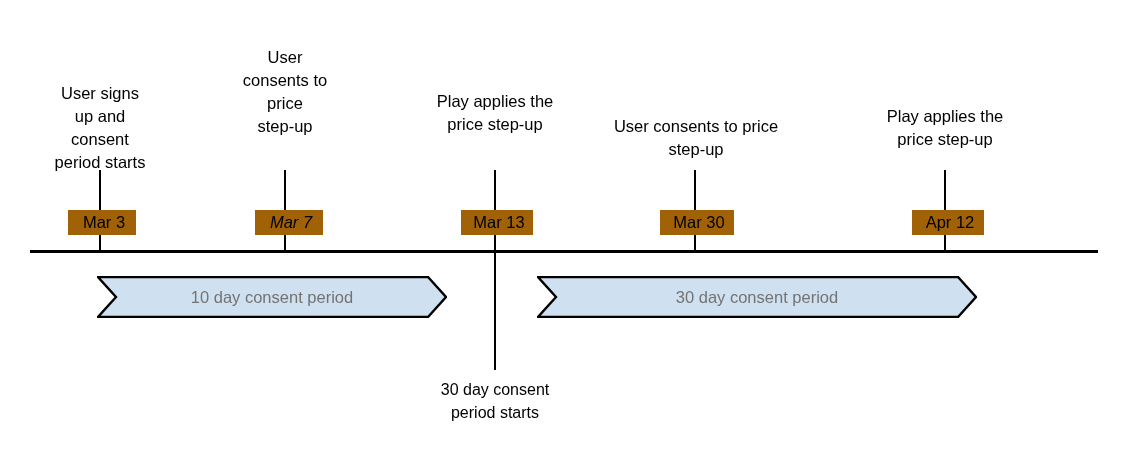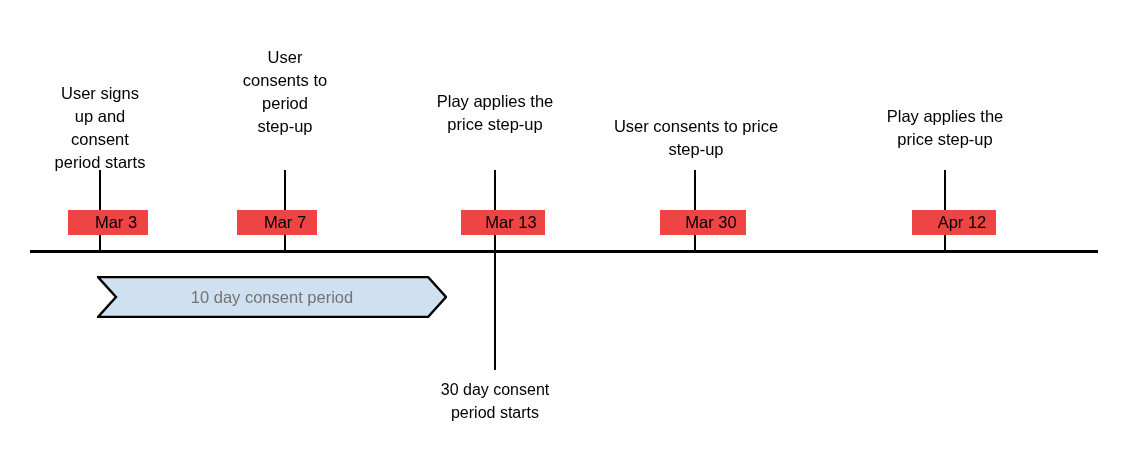--- a/index.html
+++ b/index.html
@@ -42,23 +42,23 @@
     text-align: center;
     color: #000000;
     white-space: pre-line;
   }
 
   
   .date-label {
     position: absolute;
     font-size: 16.5px;
     line-height: 22px;
-    background: #ef4444;
+    background: #a16207;
     color: #000000;
-    padding: 1px 4px 2px 20px;
+    padding: 1px 4px 2px 8px;
     text-align: center;
     white-space: nowrap;
   }
 
   
   .chevron-wrap {
     position: absolute;
   }
   .chevron-wrap svg {
     display: block;
@@ -95,24 +95,24 @@
 
   <div class="event-caption" style="left:22px; top:46px; width:156px;margin-top:36px;">User signs
 up and
 consent
 period starts</div>
   <div class="tick-line" style="left:99px; top:170px; height:82px;"></div>
   <div class="date-label" style="left:68px; top:210px; width:56px;">Mar 3</div>
 
   <div class="event-caption" style="left:207px; top:46px; width:156px;">User
 consents to
-period
+price
 step-up</div>
   <div class="tick-line" style="left:284px; top:170px; height:82px;"></div>
-  <div class="date-label" style="left:237px; top:210px; width:56px;">Mar 7</div>
+  <div class="date-label" style="left:255px; top:210px; width:56px;font-style:italic;">Mar 7</div>
 
   <div class="event-caption" style="left:405px; top:90px; width:180px;">Play applies the
 price step-up</div>
   <div class="tick-line" style="left:494px; top:170px; height:82px;"></div>
   <div class="date-label" style="left:461px; top:210px; width:60px;">Mar 13</div>
 
   <div class="tick-line" style="left:494px; top:252px; height:118px;"></div>
 
   <div class="event-caption" style="left:586px; top:115px; width:220px;">User consents to price
 step-up</div>
@@ -126,17 +126,23 @@
 
   <div class="axis-line" style="left:30px; top:250px; width:1068px;"></div>
 
   <div class="chevron-wrap" style="left:97px; top:276px; width:350px; height:42px;">
     <svg width="350" height="42" viewBox="0 0 350 42">
       <polygon points="1,1 331,1 349,21 331,41 1,41 19,21" fill="#cfe0f0" stroke="#000000" stroke-width="2.4" stroke-linejoin="miter"></polygon>
     </svg>
     <div class="chevron-label">10 day consent period</div>
   </div>
 
+  <div class="chevron-wrap" style="left:537px; top:276px; width:440px; height:42px;">
+    <svg width="440" height="42" viewBox="0 0 440 42">
+      <polygon points="1,1 421,1 439,21 421,41 1,41 19,21" fill="#cfe0f0" stroke="#000000" stroke-width="2.4" stroke-linejoin="miter"></polygon>
+    </svg>
+    <div class="chevron-label">30 day consent period</div>
+  </div>
 
   <div class="bottom-note" style="left:405px; top:378px; width:180px;">30 day consent
 period starts</div>
 
 </div>
 
 </body></html>

